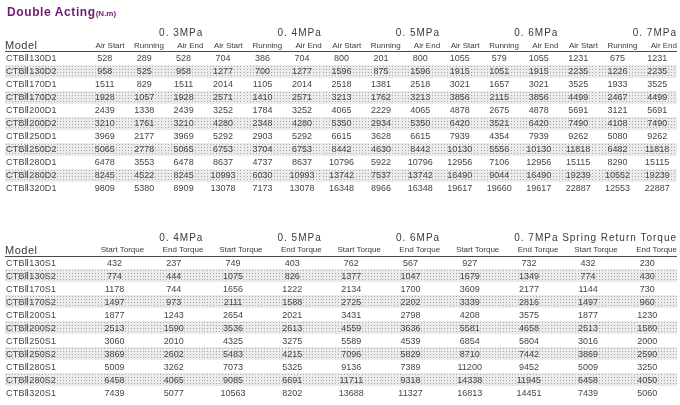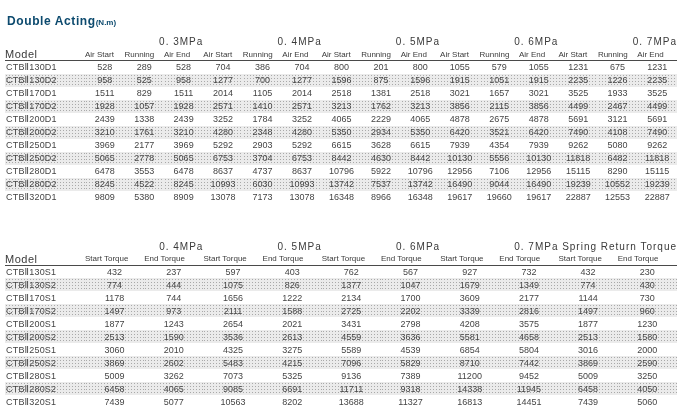--- a/index.html
+++ b/index.html
@@ -6,37 +6,37 @@
   body {
     width: 680px; height: 405px; overflow: hidden;
     background: #ffffff;
     font-family: "Liberation Sans", "DejaVu Sans", sans-serif;
     color: #333333;
   }
   .page { padding: 2px 3px 0 5px; }
   .section { margin: 0; }
   .section + .section { margin-top: 36px; }
   .tbl-title {
-    margin: 12px 0 7px 2px;
+    margin: 3px 0 7px 2px;
     font-size: 12px; font-weight: bold; letter-spacing: 0.6px;
-    color: #0c4a6e;
+    color: #701a75;
   }
   .tbl-title .unit { font-size: 8px; font-weight: bold; letter-spacing: 0; }
   table.spec {
     border-collapse: collapse; table-layout: fixed;
     width: 672px; font-size: 9px; color: #3d3d3d;
   }
   table.spec th { font-weight: normal; padding: 0; white-space: nowrap; overflow: visible; }
   table.spec td { padding: 0; white-space: nowrap; }
   th.model-h {
     width: 80px; text-align: left; font-size: 11px; color: #3a3a3a;
     letter-spacing: 0.5px; vertical-align: bottom; padding-bottom: 1px;
   }
   tr.grp-row th.grp { font-size: 10px; letter-spacing: 1px; height: 13px; text-align: right; color: #3a3a3a; }
-  tr.sub-row th { font-size: 8px; height: 12px; text-align: left; color: #3a3a3a; }
+  tr.sub-row th { font-size: 8px; height: 12px; text-align: right; color: #3a3a3a; }
   tr.sub-row th, th.model-h { border-bottom: 1.5px solid #4a4a4a; }
   tbody tr { height: 13px; }
   tbody td { text-align: center; font-size: 9px; color: #454545; }
   tbody td.model { text-align: left; letter-spacing: 0.2px; padding-left: 1px; }
   tbody tr.shaded td {
     background-color: #ebebeb;
     background-image: radial-gradient(circle, #a9a9a9 0.6px, rgba(0,0,0,0) 1px);
     background-size: 3px 3px;
   }
 </style>
@@ -300,21 +300,21 @@
             <th>End Torque</th>
             <th>Start Torque</th>
             <th>End Torque</th>
           </tr>
         </thead>
         <tbody>
           <tr>
             <td class="model">CTBⅡ130S1</td>
             <td>432</td>
             <td>237</td>
-            <td>597</td>
+            <td>749</td>
             <td>403</td>
             <td>762</td>
             <td>567</td>
             <td>927</td>
             <td>732</td>
             <td>432</td>
             <td>230</td>
           </tr>
           <tr class="shaded">
             <td class="model">CTBⅡ130S2</td>

